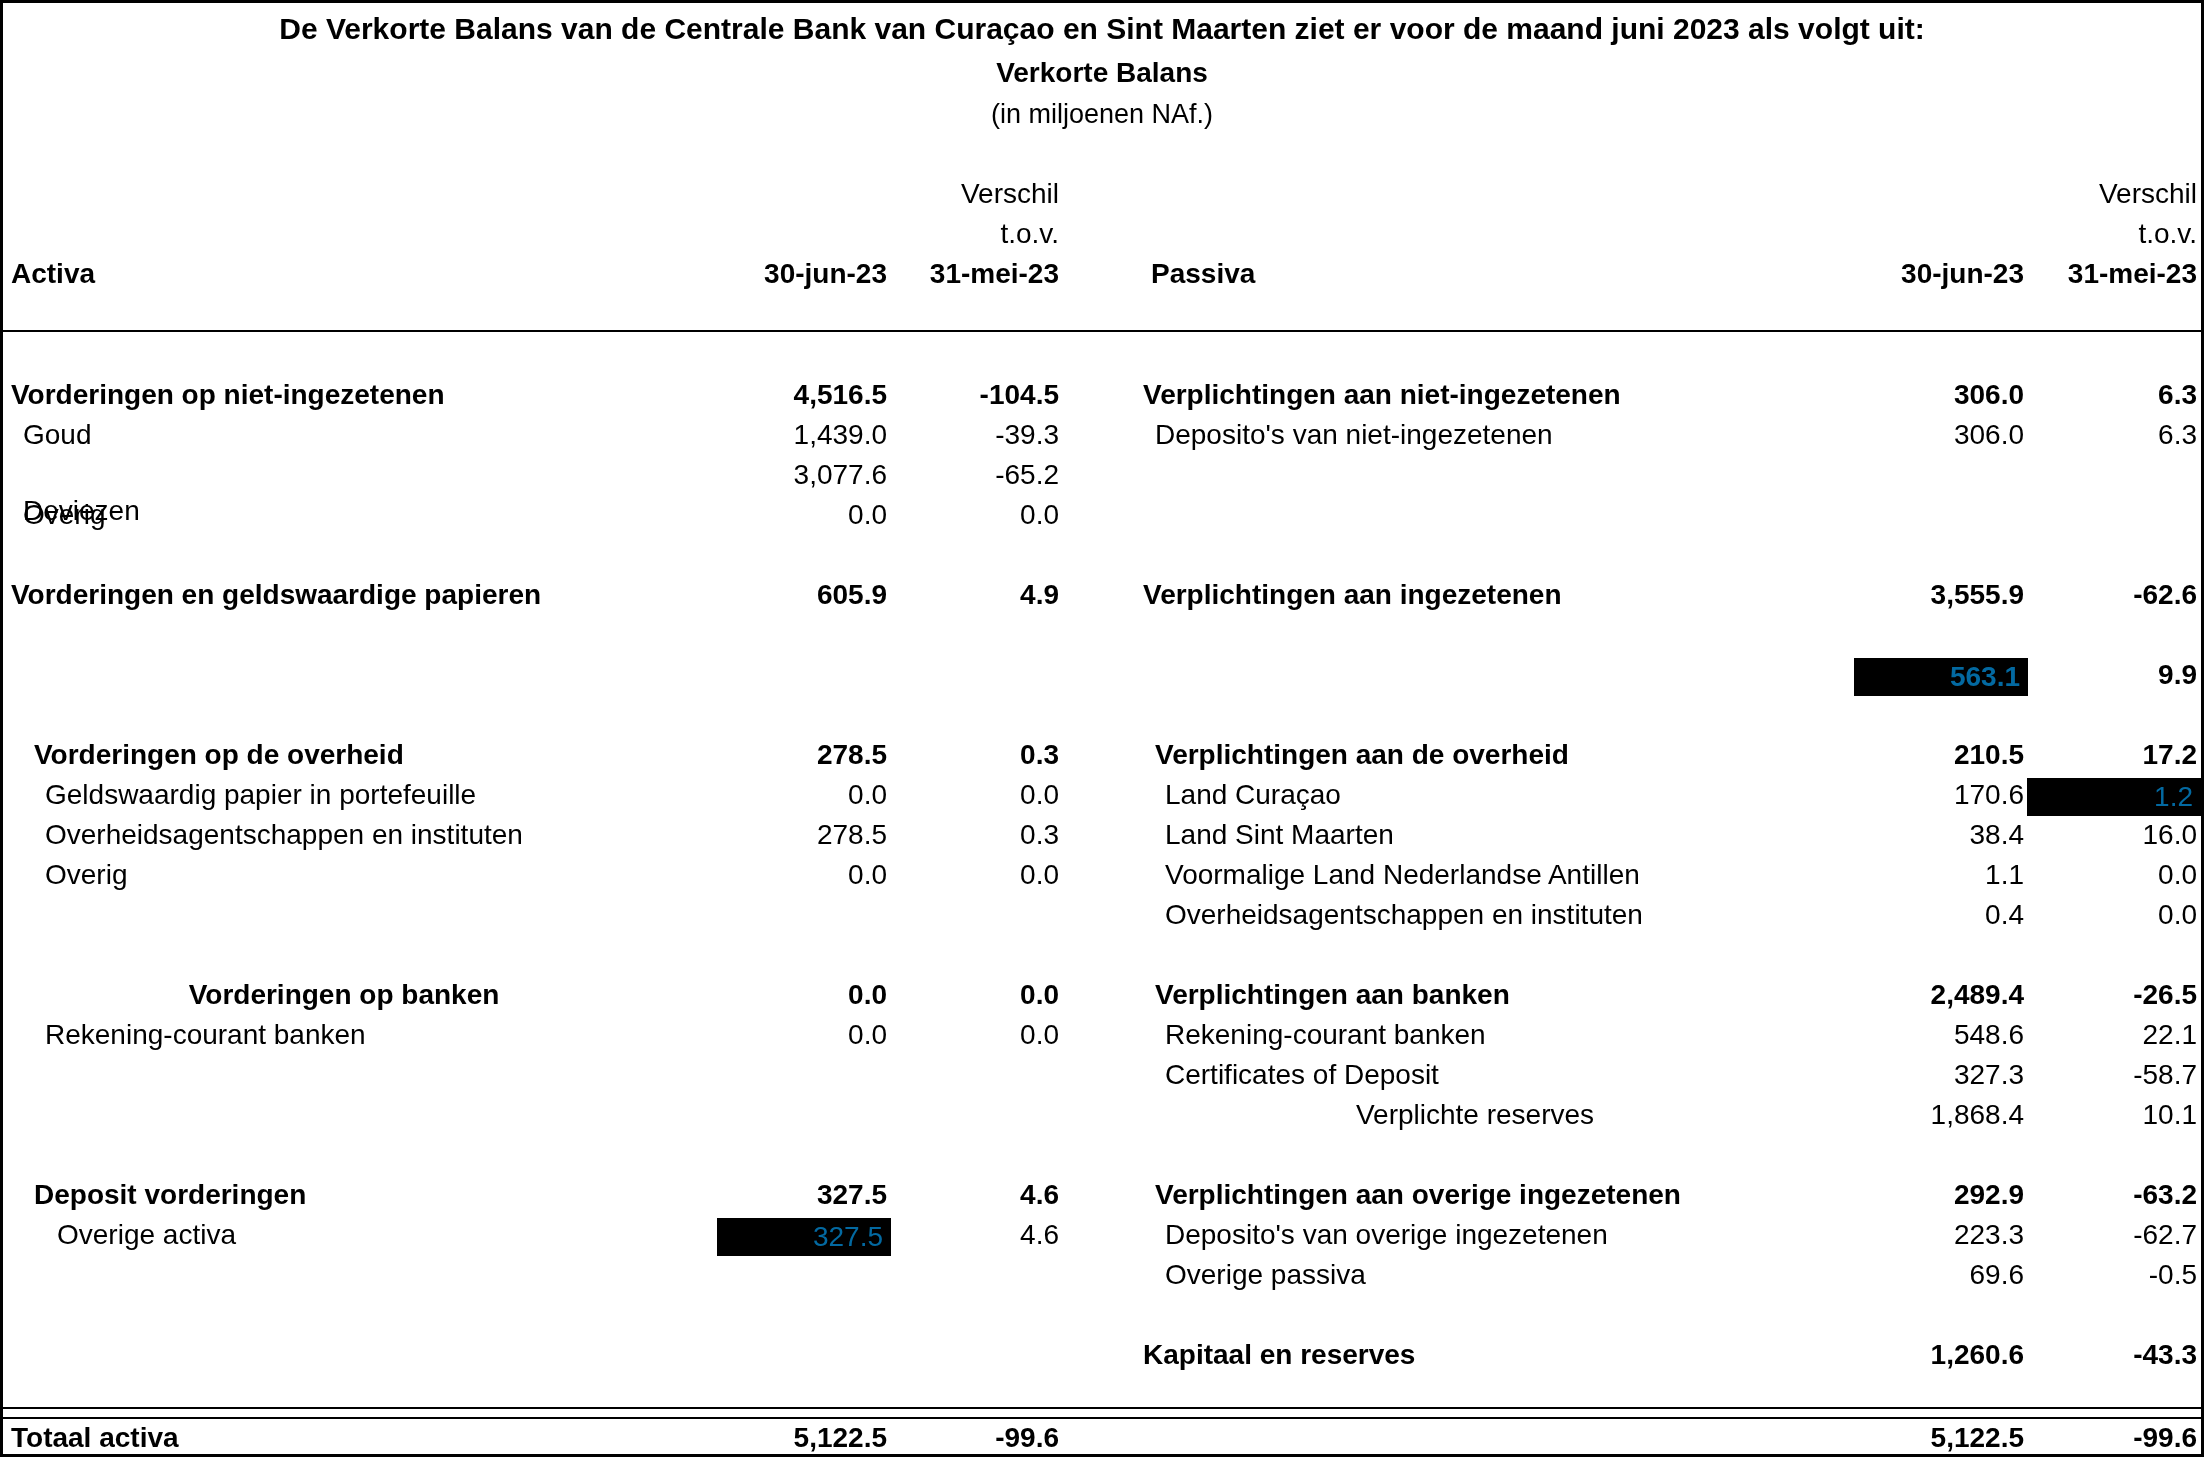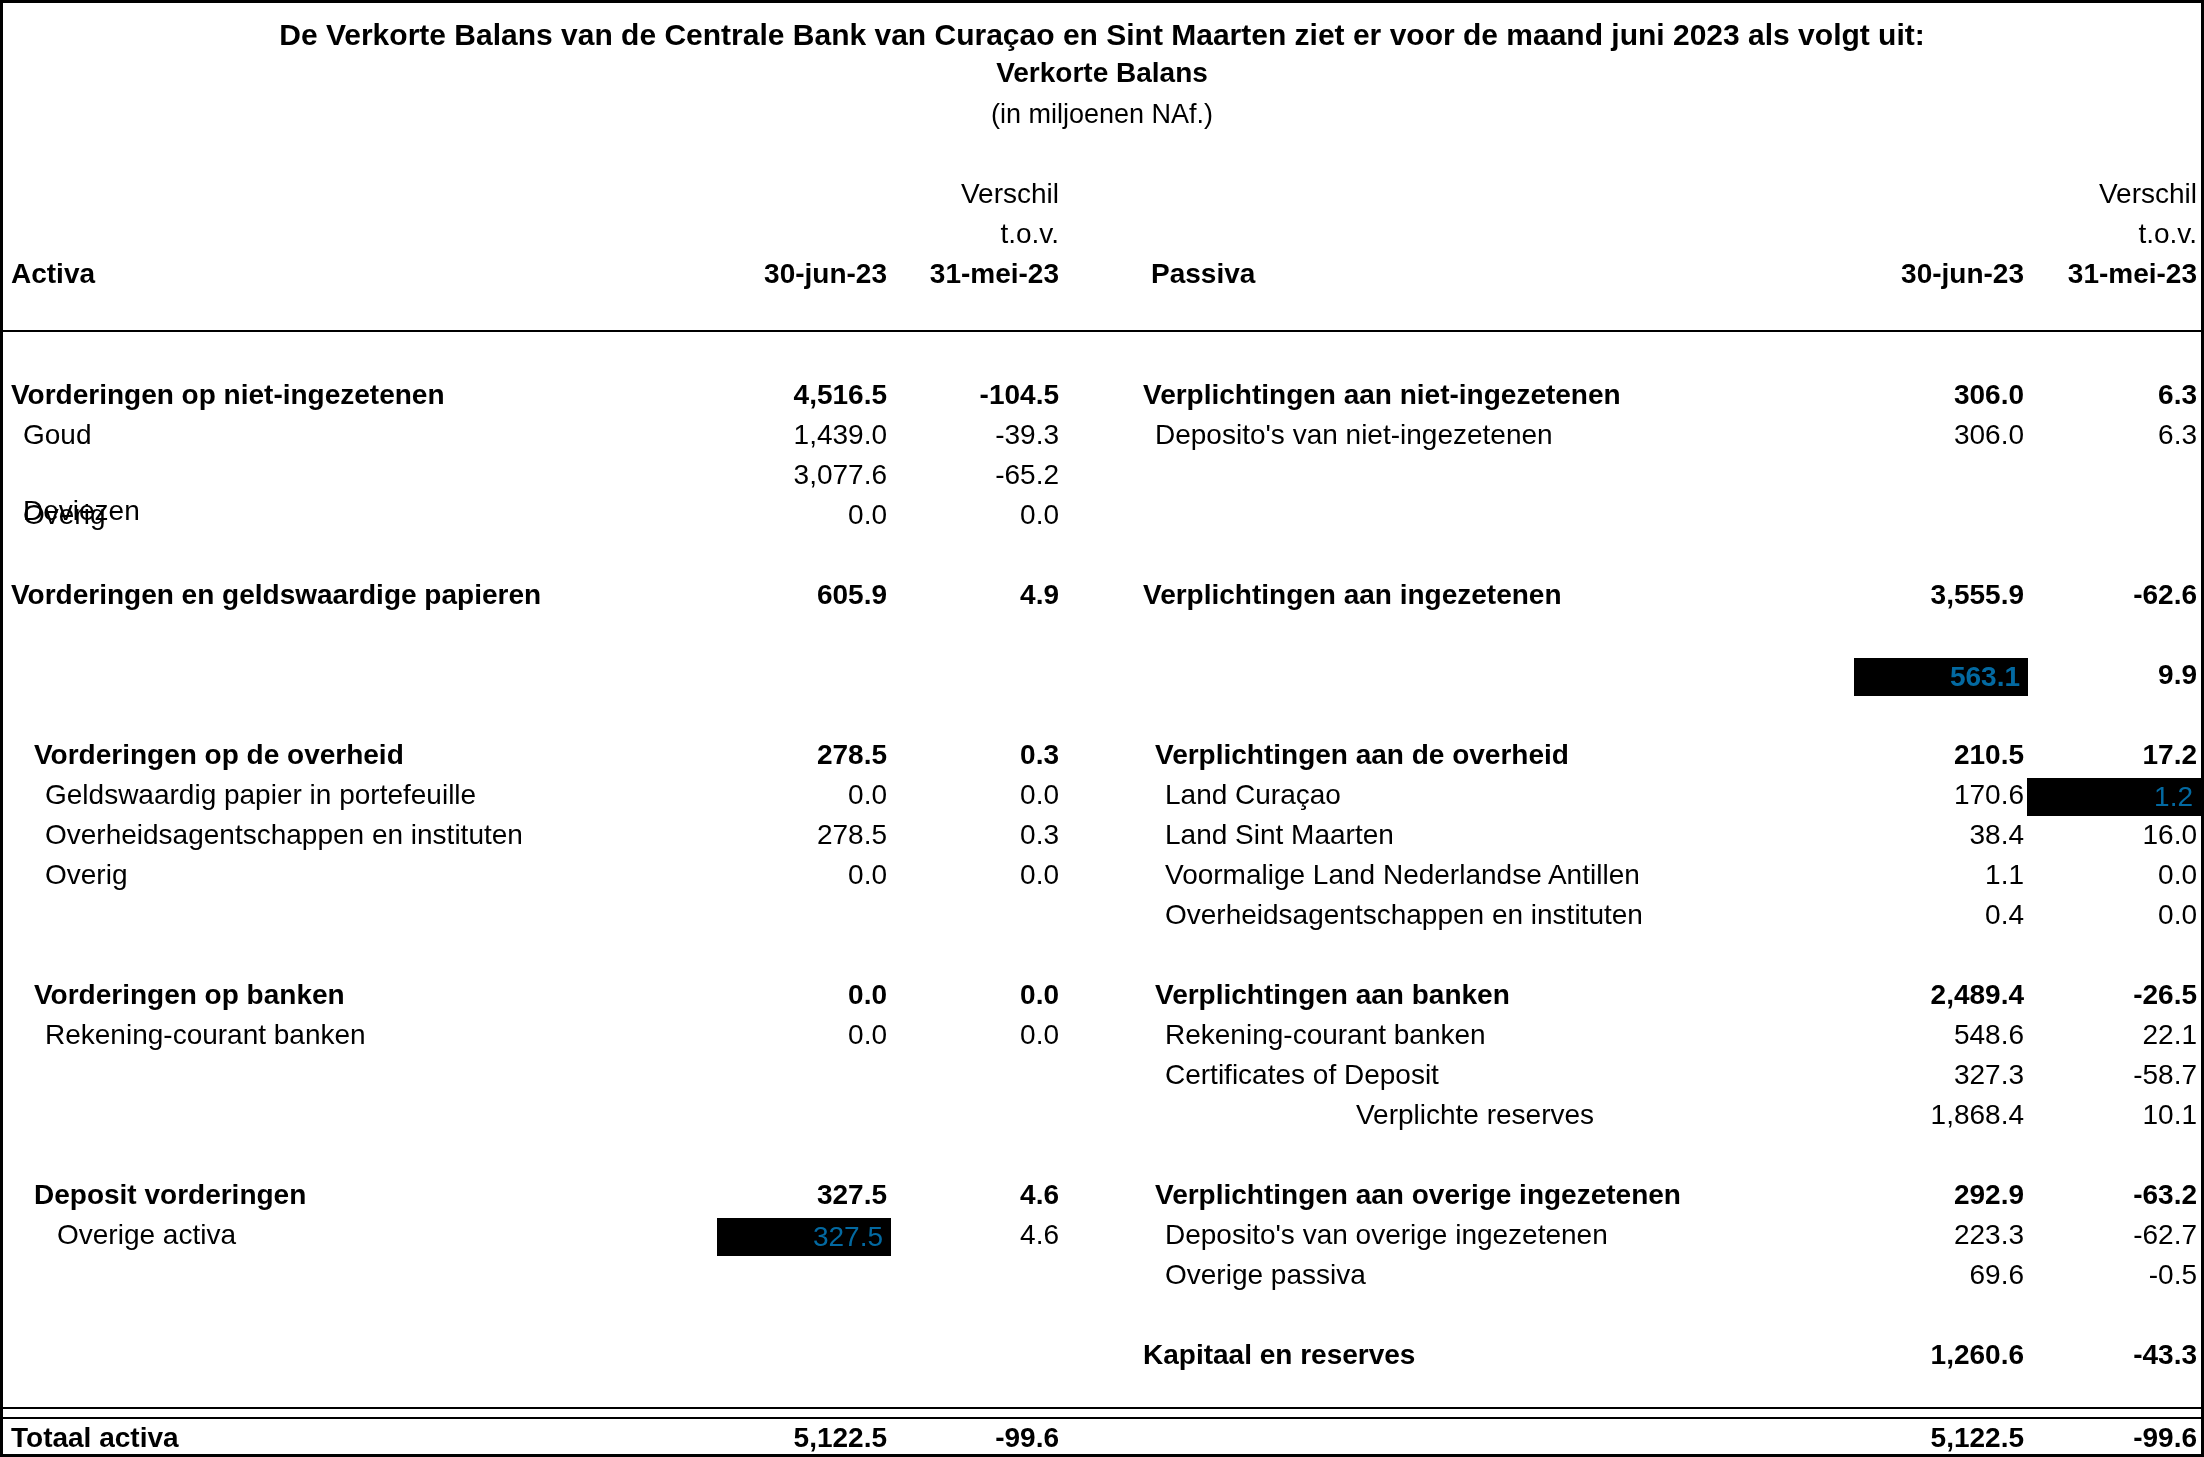--- a/index.html
+++ b/index.html
@@ -7,21 +7,21 @@
     position:relative;
     width:2204px;height:1457px;
     background:#ffffff;
     border:3px solid #000000;
     box-sizing:border-box;
     overflow:hidden;
     font-family:"Liberation Sans","DejaVu Sans",sans-serif;
     color:#000000;
   }
   .centered{position:absolute;left:0;width:100%;text-align:center;white-space:nowrap;}
-  .doc-title{top:12px;font-size:30px;font-weight:bold;line-height:40px;}
+  .doc-title{top:6px;font-size:30px;font-weight:bold;line-height:40px;}
   .doc-subtitle{top:50px;font-size:28px;font-weight:bold;line-height:40px;}
   .doc-unit{top:92px;font-size:27px;line-height:38px;}
 
   .hcell{position:absolute;height:40px;line-height:40px;font-size:28px;white-space:nowrap;}
   .bold{font-weight:bold;}
   .ra{text-align:right;}
 
   
   .lblL{left:8px;width:620px;}
   .v1L{left:636px;width:248px;}
@@ -147,21 +147,21 @@
         <div class="cell ra v1R">1.1</div>
         <div class="cell ra v2R">0.0</div>
       </div>
       <div class="row">
         <div class="cell lblR" style="padding-left: 22px;">Overheidsagentschappen en instituten</div>
         <div class="cell ra v1R">0.4</div>
         <div class="cell ra v2R">0.0</div>
       </div>
       <div class="row"></div>
       <div class="row">
-        <div class="cell lblL bold" style="padding-left: 23px;">Vorderingen op banken</div>
+        <div class="cell lblL bold" style="padding-left: 23px; text-align: center;">Vorderingen op banken</div>
         <div class="cell ra v1L bold">0.0</div>
         <div class="cell ra v2L bold">0.0</div>
         <div class="cell lblR bold" style="padding-left: 12px;">Verplichtingen aan banken</div>
         <div class="cell ra v1R bold">2,489.4</div>
         <div class="cell ra v2R bold">-26.5</div>
       </div>
       <div class="row">
         <div class="cell lblL" style="padding-left: 34px;">Rekening-courant banken</div>
         <div class="cell ra v1L">0.0</div>
         <div class="cell ra v2L">0.0</div>

